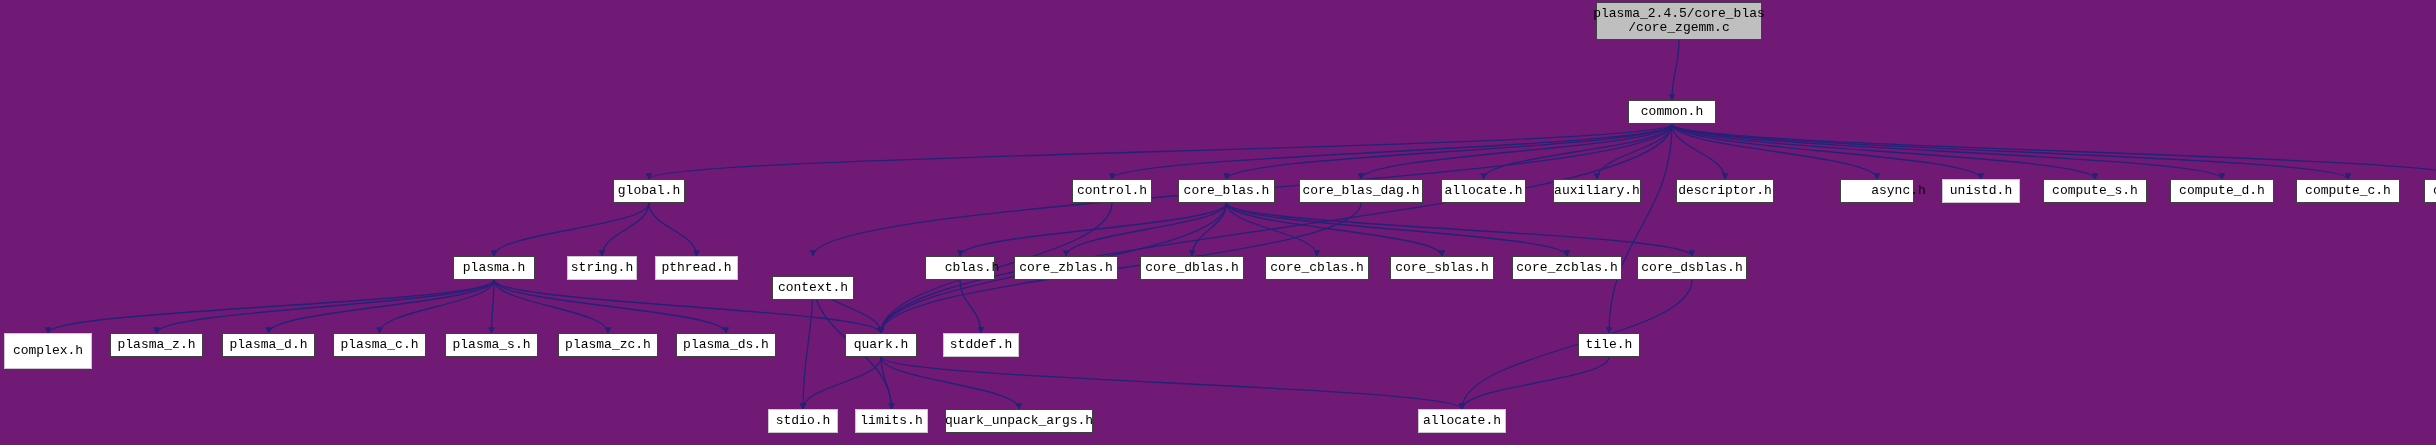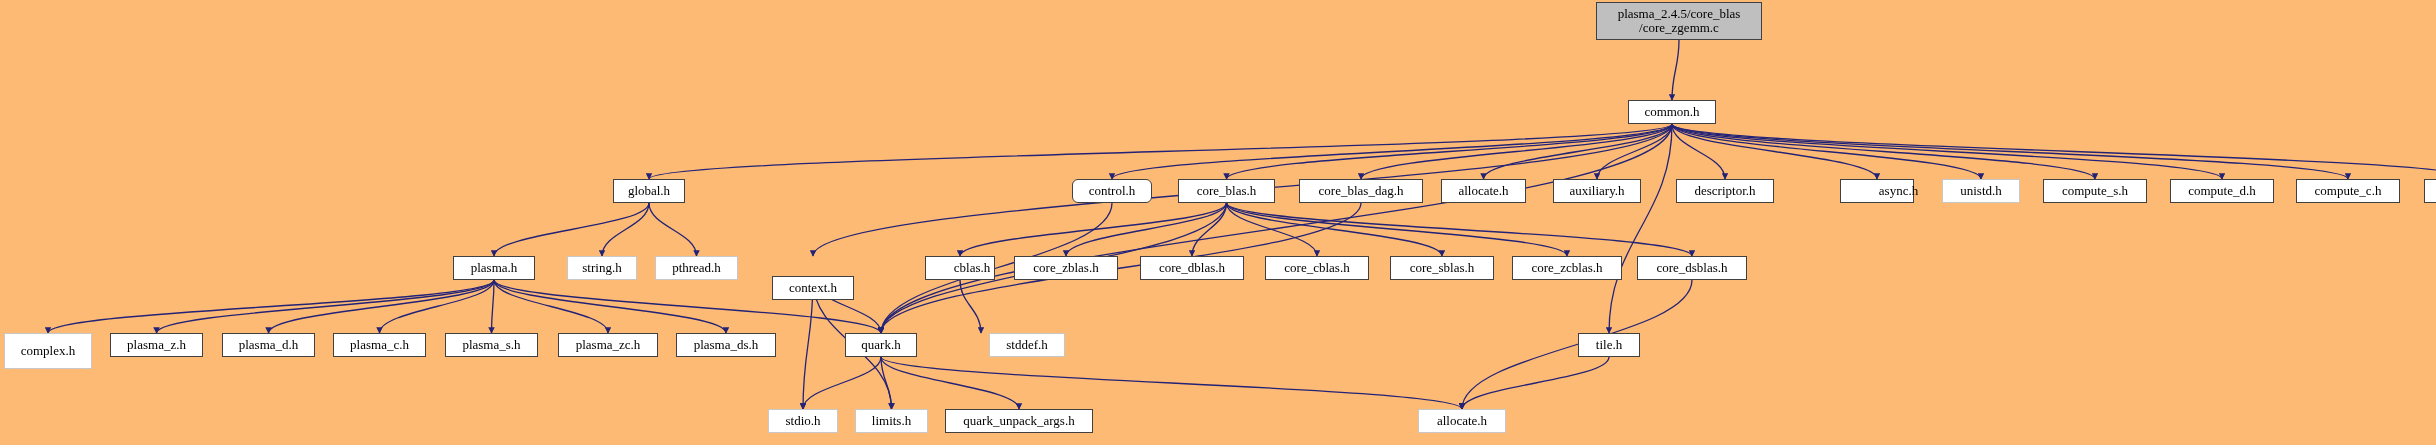--- a/index.html
+++ b/index.html
@@ -4,22 +4,22 @@
 <style>
   html, body {
     margin: 0;
     padding: 0;
     background: #ffffff;
   }
   #graph {
     position: relative;
     width: 2436px;
     height: 445px;
-    background: #fdba74;
-    font-family: Liberation Serif, serif;
+    background: #701a75;
+    font-family: Liberation Mono, monospace;
     overflow: hidden;
   }
   #edges {
     position: absolute;
     left: 0;
     top: 0;
     width: 2436px;
     height: 445px;
     pointer-events: none;
   }
@@ -109,21 +109,21 @@
         <path d="M 881 357 C 881 380.4, 1462 385.6, 1462 409" marker-end="url(#arrow)"></path>
         <path d="M 1692 280 C 1692 338.05, 1462 350.95, 1462 409" marker-end="url(#arrow)"></path>
         <path d="M 1609 357 C 1609 380.4, 1462 385.6, 1462 409" marker-end="url(#arrow)"></path>
       </g>
   </svg>
   <div id="nodes">
       <div class="node root" style="left: 1596px; top: 2px; width: 166px; height: 38px;"><span class="node-label">plasma_2.4.5/core_blas
 /core_zgemm.c</span></div>
       <div class="node" style="left: 1628px; top: 100px; width: 88px; height: 24px;"><span class="node-label">common.h</span></div>
       <div class="node" style="left: 613px; top: 179px; width: 72px; height: 24px;"><span class="node-label">global.h</span></div>
-      <div class="node" style="left: 1072px; top: 179px; width: 80px; height: 24px; border-radius: 6px;"><span class="node-label">control.h</span></div>
+      <div class="node" style="left: 1072px; top: 179px; width: 80px; height: 24px;"><span class="node-label">control.h</span></div>
       <div class="node" style="left: 1178px; top: 179px; width: 97px; height: 24px; align-items: center;"><span class="node-label">core_blas.h</span></div>
       <div class="node" style="left: 1299px; top: 179px; width: 124px; height: 24px;"><span class="node-label">core_blas_dag.h</span></div>
       <div class="node" style="left: 1441px; top: 179px; width: 85px; height: 24px;"><span class="node-label">allocate.h</span></div>
       <div class="node" style="left: 1553px; top: 179px; width: 88px; height: 24px;"><span class="node-label">auxiliary.h</span></div>
       <div class="node" style="left: 1676px; top: 179px; width: 98px; height: 24px;"><span class="node-label">descriptor.h</span></div>
       <div class="node" style="left: 1840px; top: 179px; width: 74px; height: 24px; padding-left: 43px;"><span class="node-label">async.h</span></div>
       <div class="node external" style="left: 1942px; top: 179px; width: 78px; height: 24px;"><span class="node-label">unistd.h</span></div>
       <div class="node" style="left: 2043px; top: 179px; width: 104px; height: 24px;"><span class="node-label">compute_s.h</span></div>
       <div class="node" style="left: 2170px; top: 179px; width: 104px; height: 24px;"><span class="node-label">compute_d.h</span></div>
       <div class="node" style="left: 2296px; top: 179px; width: 104px; height: 24px;"><span class="node-label">compute_c.h</span></div>
@@ -140,20 +140,20 @@
       <div class="node" style="left: 1512px; top: 256px; width: 110px; height: 24px; text-align: center;"><span class="node-label">core_zcblas.h</span></div>
       <div class="node" style="left: 1637px; top: 256px; width: 110px; height: 24px;"><span class="node-label">core_dsblas.h</span></div>
       <div class="node external" style="left: 4px; top: 333px; width: 88px; height: 36px;"><span class="node-label">complex.h</span></div>
       <div class="node" style="left: 110px; top: 333px; width: 93px; height: 24px;"><span class="node-label">plasma_z.h</span></div>
       <div class="node" style="left: 222px; top: 333px; width: 93px; height: 24px;"><span class="node-label">plasma_d.h</span></div>
       <div class="node" style="left: 333px; top: 333px; width: 93px; height: 24px;"><span class="node-label">plasma_c.h</span></div>
       <div class="node" style="left: 445px; top: 333px; width: 93px; height: 24px;"><span class="node-label">plasma_s.h</span></div>
       <div class="node" style="left: 558px; top: 333px; width: 100px; height: 24px;"><span class="node-label">plasma_zc.h</span></div>
       <div class="node" style="left: 676px; top: 333px; width: 100px; height: 24px;"><span class="node-label">plasma_ds.h</span></div>
       <div class="node" style="left: 845px; top: 333px; width: 72px; height: 24px;"><span class="node-label">quark.h</span></div>
-      <div class="node external" style="left: 989px; top: 333px; width: 76px; height: 24px;"><span class="node-label">stddef.h</span></div>
+      <div class="node external" style="left: 943px; top: 333px; width: 76px; height: 24px;"><span class="node-label">stddef.h</span></div>
       <div class="node" style="left: 1578px; top: 333px; width: 62px; height: 24px;"><span class="node-label">tile.h</span></div>
       <div class="node external" style="left: 768px; top: 409px; width: 70px; height: 24px;"><span class="node-label">stdio.h</span></div>
       <div class="node external" style="left: 855px; top: 409px; width: 73px; height: 24px;"><span class="node-label">limits.h</span></div>
       <div class="node" style="left: 945px; top: 409px; width: 148px; height: 24px;"><span class="node-label">quark_unpack_args.h</span></div>
       <div class="node external" style="left: 1418px; top: 409px; width: 88px; height: 24px;"><span class="node-label">allocate.h</span></div>
     </div>
 </div>
 
 </body></html>

